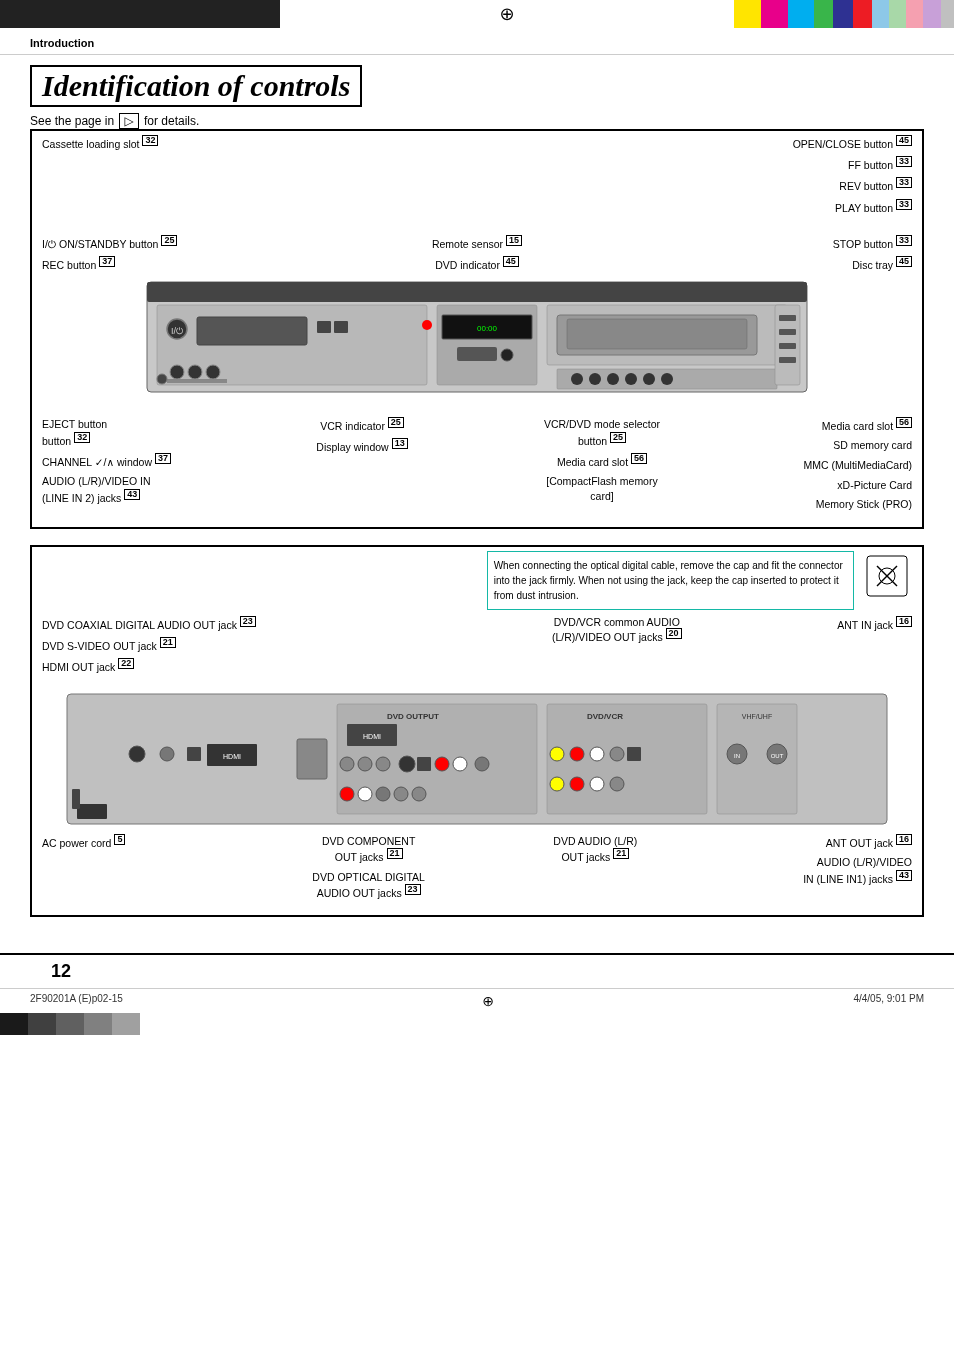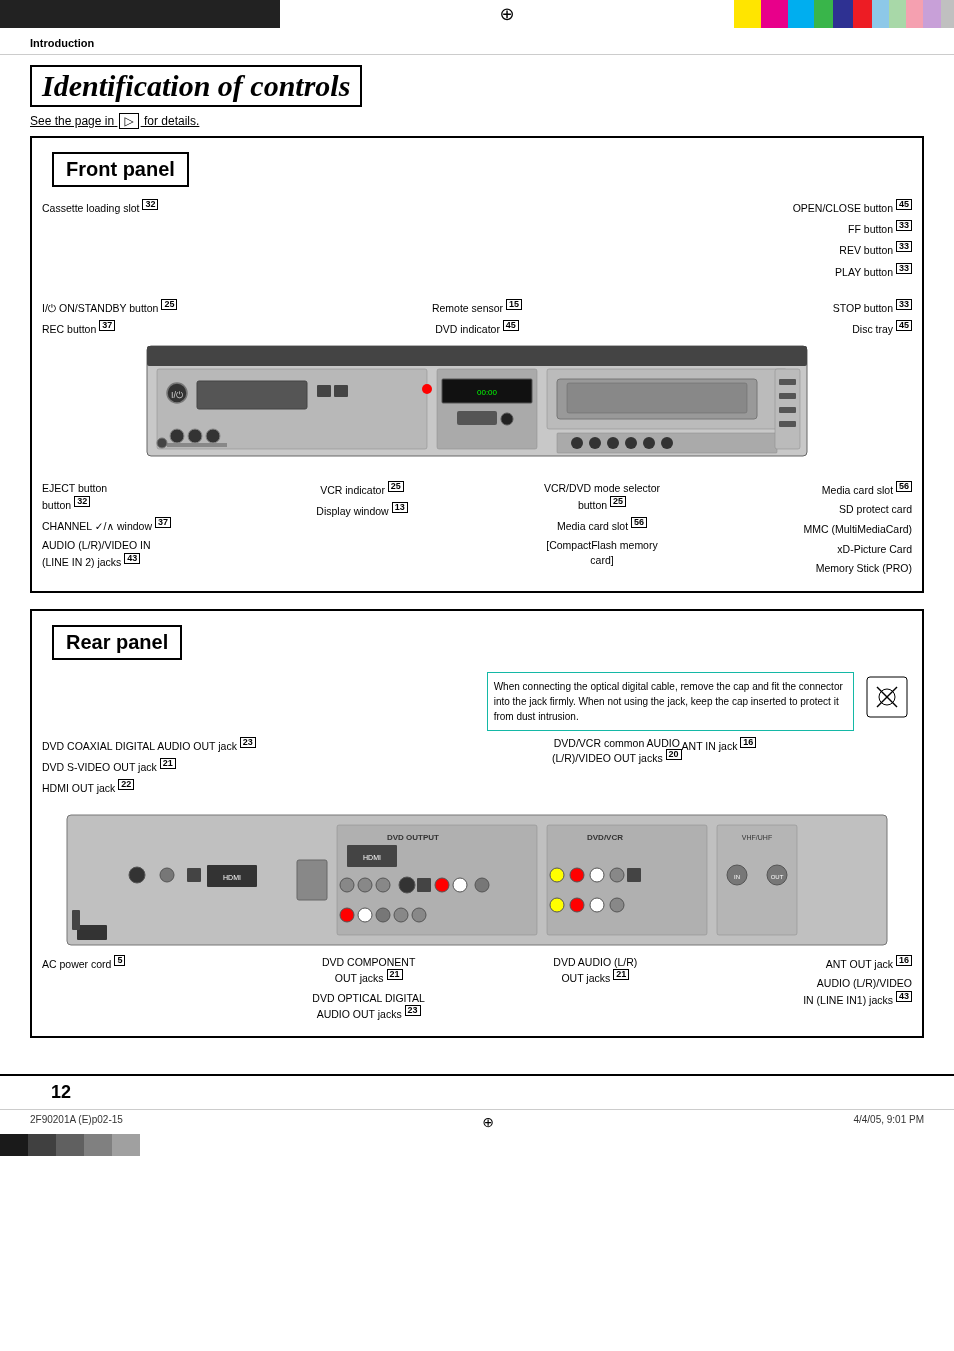--- a/index.html
+++ b/index.html
@@ -62,22 +62,21 @@
       font-size: 30px;
       font-weight: bold;
       margin-bottom: 6px;
       border: 2px solid #000;
       display: inline-block;
       padding: 2px 10px;
     }
 
     .subtitle {
       font-size: 12px;
-      margin-bottom: 7px;
-      text-decoration: underline;
+      margin-bottom: 0;
     }
     .subtitle .box-ref {
       display: inline-block;
       border: 1px solid #000;
       padding: 0 4px;
       margin: 0 2px;
     }
 
     
     .panel-box {
@@ -208,23 +207,20 @@
   <div>
     <div class="page-title">Identification of controls</div>
   </div>
   <div class="subtitle">
     <span>See the page in</span>
     <span class="box-ref">▷</span>
     <span>for details.</span>
   </div>
 
   <div class="panel-box">
-    <div style="padding: 6px 10px 0 10px;">
-      <span class="panel-title">Front panel</span>
-    </div>
 
     <div style="position:relative; padding: 4px 10px 10px 10px; font-size:10.5px;">
 
       <div style="display:flex; justify-content:space-between; margin-bottom:15px; align-items:flex-start;">
         <div style="width:220px;">
           <div class="label-item">
             <span>Cassette loading slot</span>
             <sup class="badge">32</sup>
           </div>
         </div>
@@ -373,40 +369,37 @@
           <div class="label-item">
             <span>[CompactFlash memory</span><br>
             <span>card]</span>
           </div>
         </div>
         <div style="width:160px; text-align:right;">
           <div class="label-item">
             <span>Media card slot </span><sup class="badge">56</sup>
           </div>
           <div class="label-item">
-            <span>SD protect card</span>
+            <span>SD memory card</span>
           </div>
           <div class="label-item">
             <span>MMC (MultiMediaCard)</span>
           </div>
           <div class="label-item">
             <span>xD-Picture Card</span>
           </div>
           <div class="label-item">
             <span>Memory Stick (PRO)</span>
           </div>
         </div>
       </div>
     </div>
   </div>
 
   <div class="panel-box">
-    <div style="padding: 6px 10px 0 10px;">
-      <span class="panel-title">Rear panel</span>
-    </div>
 
     <div style="padding: 4px 10px 10px 10px; font-size:10.5px;">
 
       <div style="display:flex; justify-content:flex-end; margin-bottom:6px;">
         <div style="width:460px;"></div>
         <div style="width:440px; display:flex; align-items:flex-start; gap:8px;">
           <div class="note-box" style="flex:1;">
             <span>When connecting the optical digital cable, remove the cap and fit the connector into the jack firmly. When not using the jack, keep the cap inserted to protect it from dust intrusion.</span>
           </div>
 
@@ -424,21 +417,21 @@
           <div class="label-item">
             <span>DVD COAXIAL DIGITAL AUDIO OUT jack </span><sup class="badge">23</sup>
           </div>
           <div class="label-item">
             <span>DVD S-VIDEO OUT jack </span><sup class="badge">21</sup>
           </div>
           <div class="label-item">
             <span>HDMI OUT jack </span><sup class="badge">22</sup>
           </div>
         </div>
-        <div style="width:360px; text-align:right; display:flex; justify-content:flex-start;">
+        <div style="width:360px; text-align:right; display:flex; justify-content:space-between;">
           <div style="text-align:center;">
             <span>DVD/VCR common AUDIO</span><br>
             <span>(L/R)/VIDEO OUT jacks </span><sup class="badge">20</sup>
           </div>
           <div style="text-align:right;">
             <span>ANT IN jack </span><sup class="badge">16</sup>
           </div>
         </div>
       </div>
 

